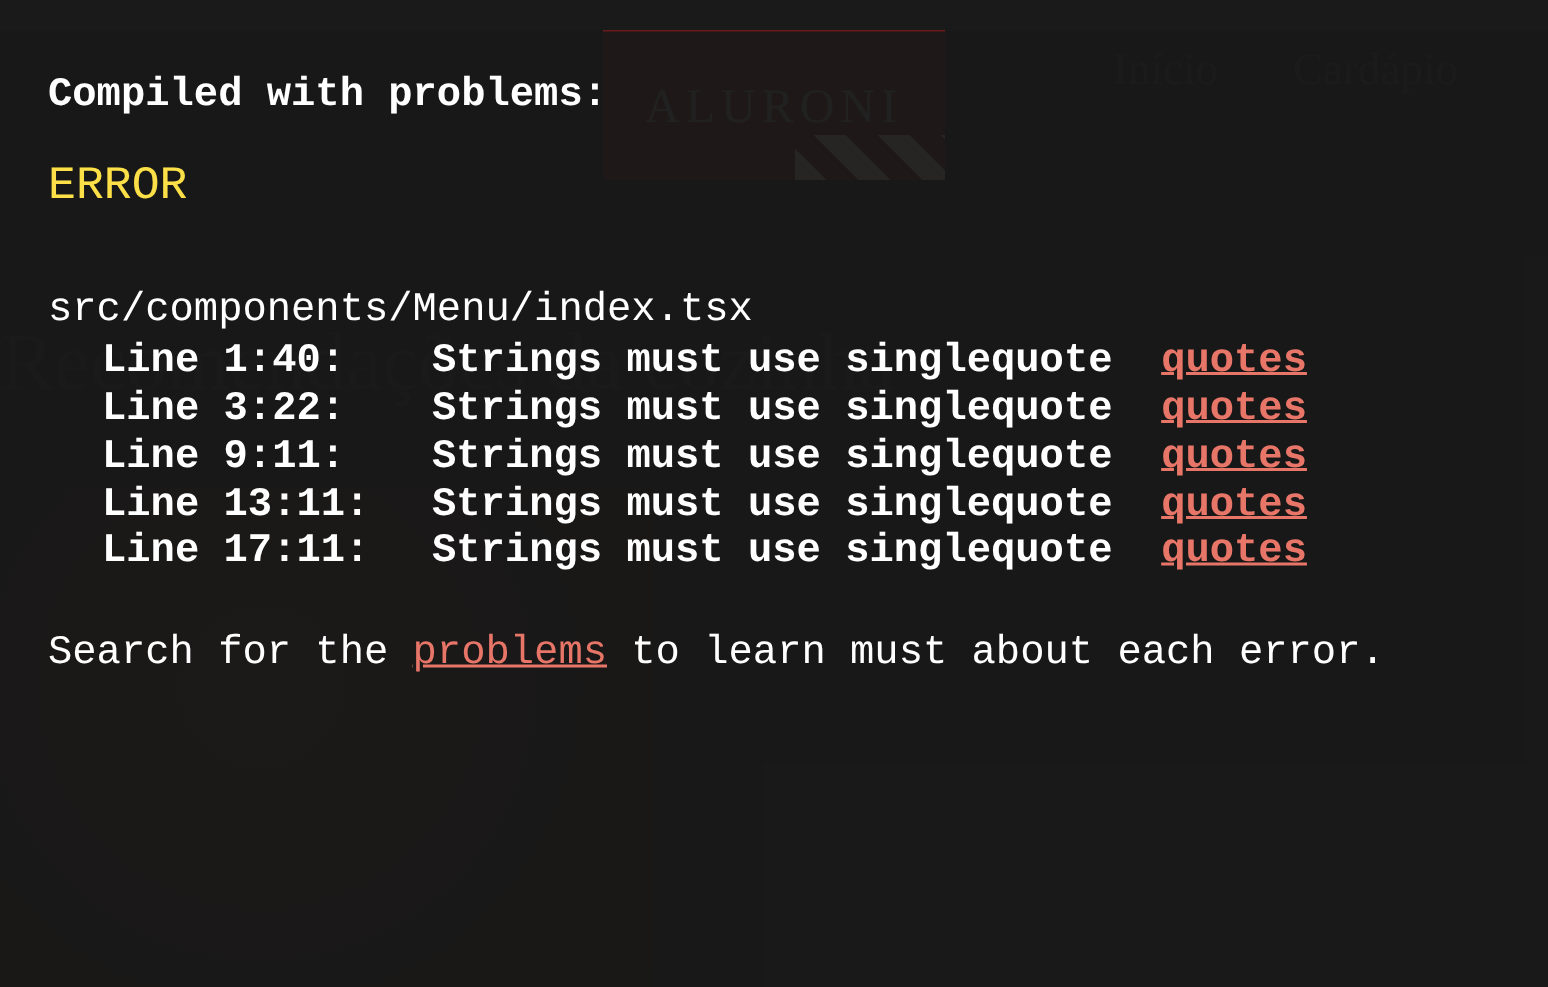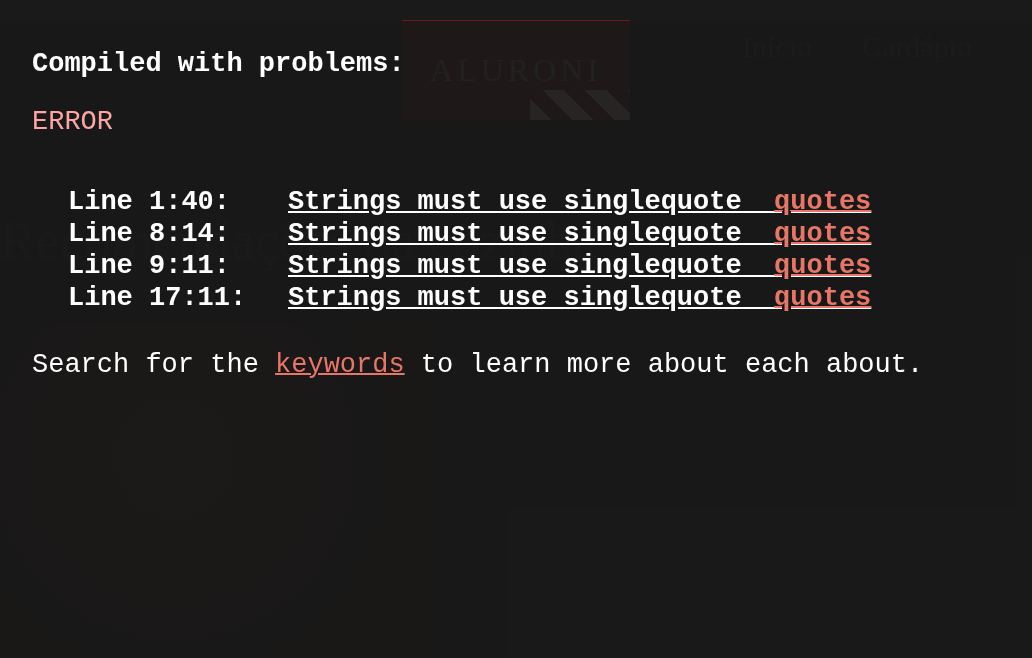--- a/index.html
+++ b/index.html
@@ -115,40 +115,39 @@
       margin-top: 17px;
     }
 
     .error-title {
       font-size: 27px;
       font-weight: bold;
       margin-bottom: 28px;
     }
 
     .error-label {
-      color: #fca5a5;
-      font-size: 27px;
+      color: #fde047;
+      font-size: 31px;
       margin-bottom: 50px;
     }
 
     .error-file {
       font-size: 27px;
       margin-bottom: 4px;
     }
 
     .error-lines {
       padding-left: 36px;
     }
 
     .error-line {
       font-size: 27px;
       font-weight: bold;
       line-height: 1.18;
       white-space: pre;
-      text-decoration: underline;
     }
 
     .error-line-loc {
       display: inline-block;
       min-width: 220px;
     }
 
     .error-link {
       color: #e87668;
       text-decoration: underline;
@@ -173,22 +172,24 @@
       <span class="nav-link">Cardápio</span>
     </div>
   </div>
   <h1 class="hero-title">Recomendações da cozinha</h1>
   <div class="food-image"></div>
 </div>
 
 <div class="error-overlay">
   <div class="error-title">Compiled with problems:</div>
   <div class="error-label">ERROR</div>
+  <div class="error-file">src/components/Menu/index.tsx</div>
   <div class="error-lines" id="error-lines">
       <div class="error-line"><span class="error-line-loc">Line 1:40:  </span><span>Strings must use singlequote  </span><a class="error-link">quotes</a></div>
-      <div class="error-line"><span class="error-line-loc">Line 8:14:  </span><span>Strings must use singlequote  </span><a class="error-link">quotes</a></div>
+      <div class="error-line"><span class="error-line-loc">Line 3:22:  </span><span>Strings must use singlequote  </span><a class="error-link">quotes</a></div>
       <div class="error-line"><span class="error-line-loc">Line 9:11:  </span><span>Strings must use singlequote  </span><a class="error-link">quotes</a></div>
+      <div class="error-line"><span class="error-line-loc">Line 13:11: </span><span>Strings must use singlequote  </span><a class="error-link">quotes</a></div>
       <div class="error-line"><span class="error-line-loc">Line 17:11: </span><span>Strings must use singlequote  </span><a class="error-link">quotes</a></div>
     </div>
   <div class="error-footer">
-    <span>Search for the </span><a class="error-link">keywords</a><span> to learn more about each about.</span>
+    <span>Search for the </span><a class="error-link">problems</a><span> to learn must about each error.</span>
   </div>
 </div>
 
 </body></html>

